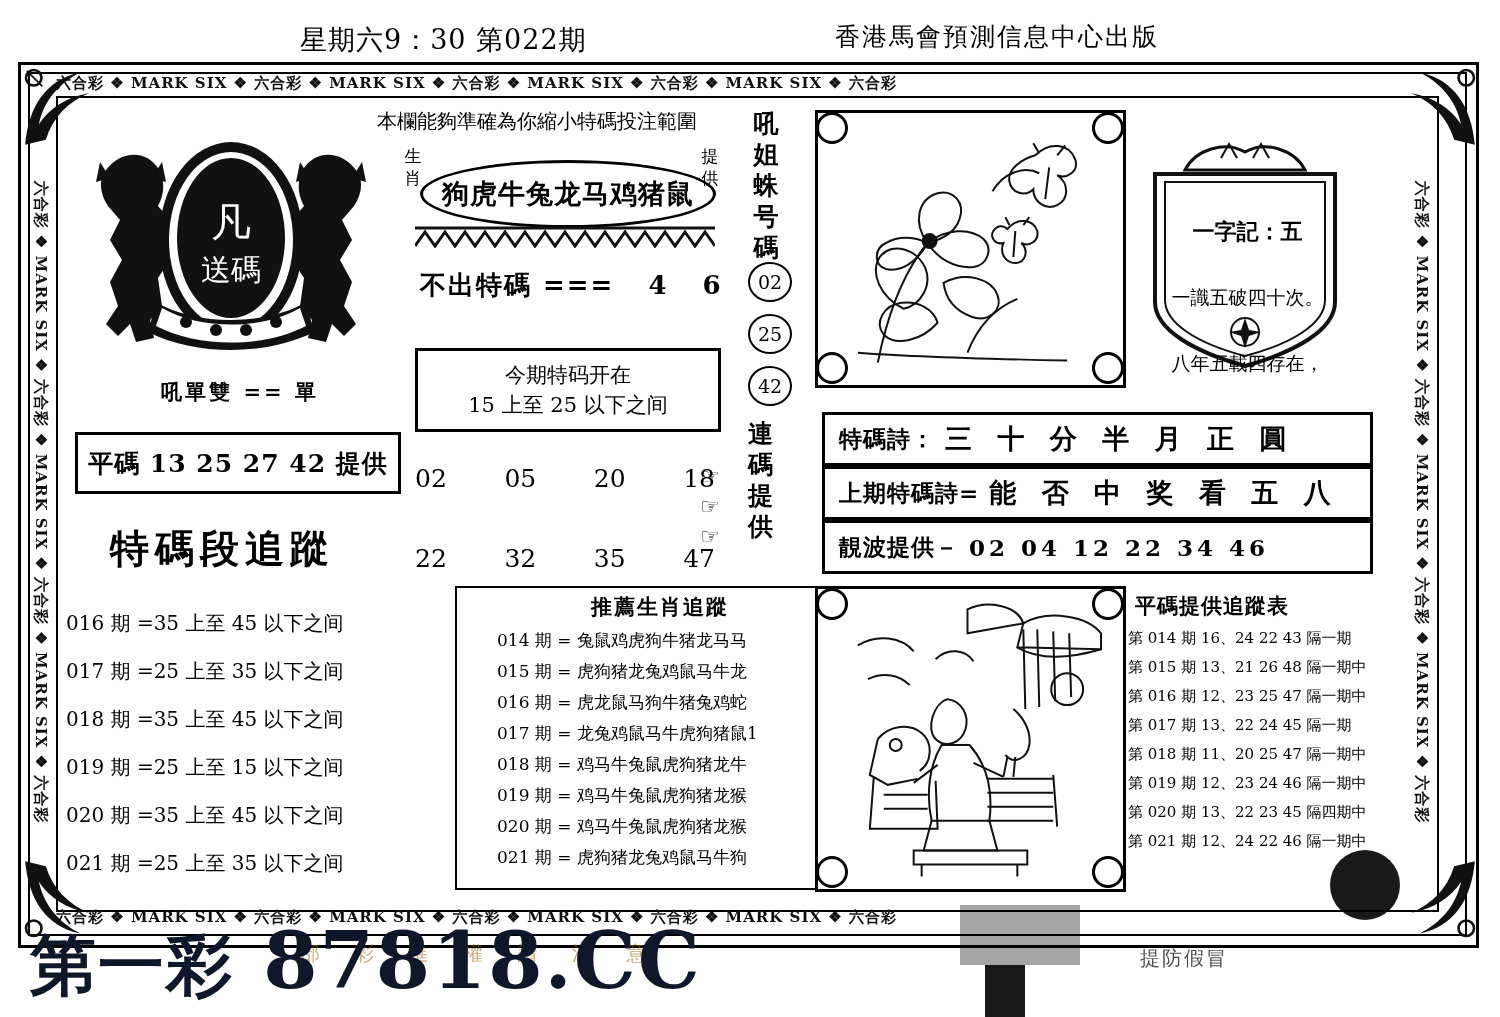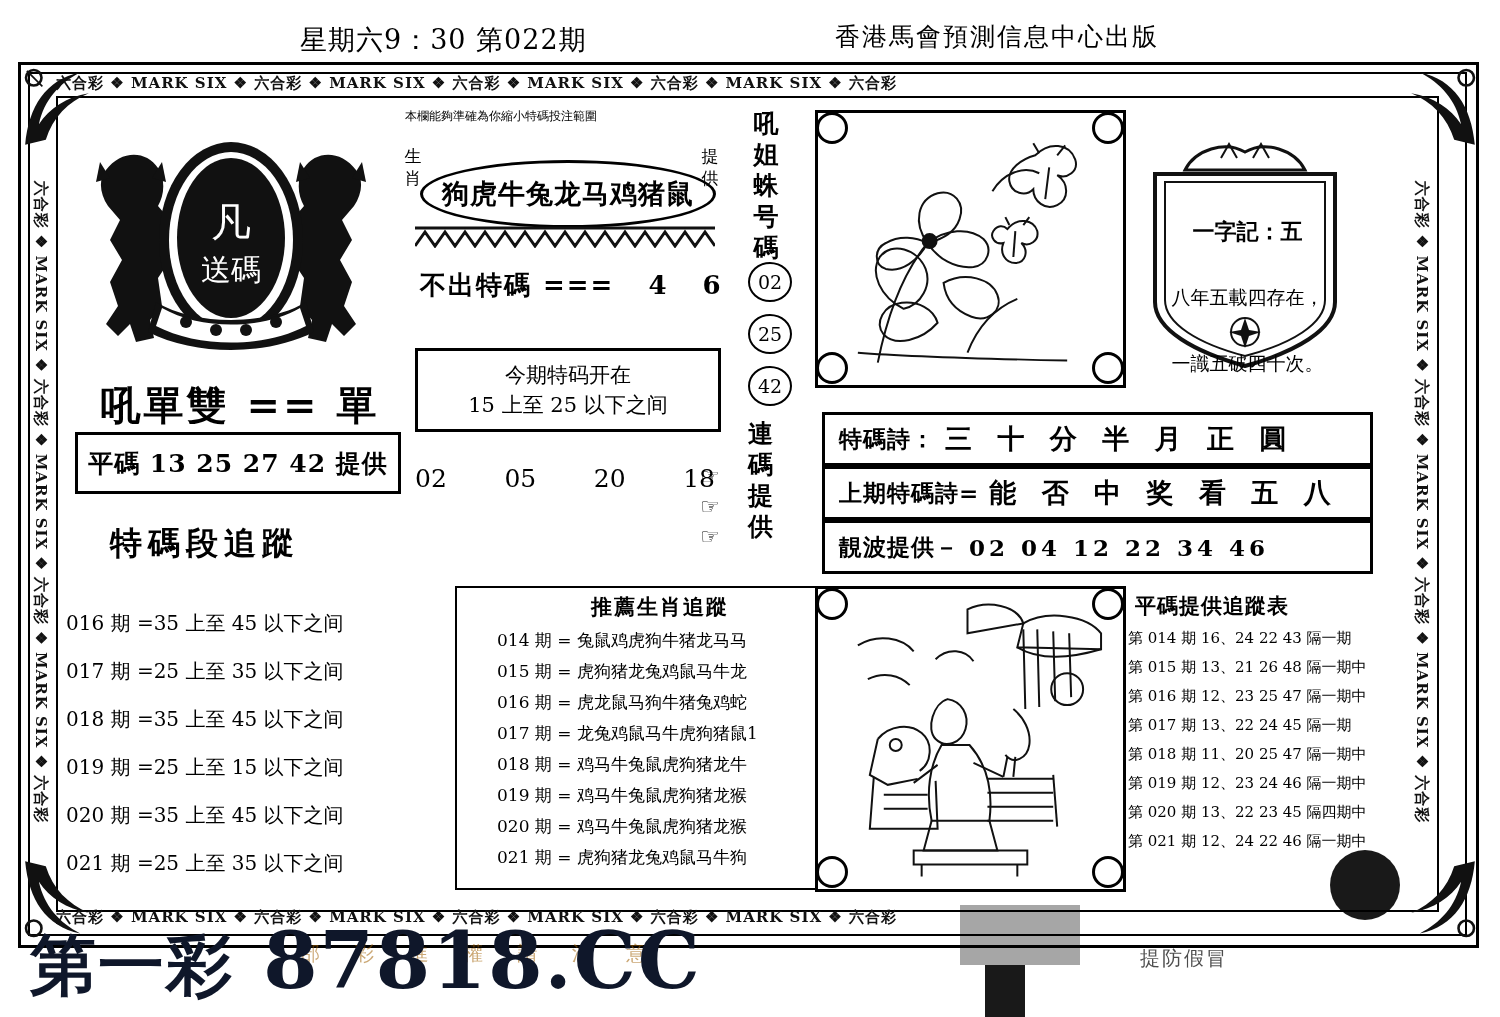--- a/index.html
+++ b/index.html
@@ -25,28 +25,28 @@
   .band-right span{display:block;transform:rotate(90deg);transform-origin:left top;position:absolute;left:24px;top:0;width:812px;text-align:center;}
 
   
   .orn{position:absolute;width:86px;height:86px;}
   .orn svg{width:100%;height:100%;}
 
   
   .crest{position:absolute;left:66px;top:110px;width:330px;height:260px;}
   .crest svg{width:100%;height:100%;}
 
-  .ttl-row{position:absolute;left:90px;top:378px;width:300px;text-align:center;font-size:40px;font-weight:bold;font-family:"DejaVu Serif","Liberation Serif",serif;letter-spacing:3px;}
+  .ttl-row{position:absolute;left:90px;top:378px;width:300px;text-align:center;font-size:21px;font-weight:bold;font-family:"DejaVu Serif","Liberation Serif",serif;letter-spacing:3px;}
   .pingma-box{position:absolute;left:75px;top:432px;width:320px;height:56px;border:3px solid #000;display:flex;align-items:center;justify-content:center;font-size:25px;font-weight:bold;font-family:"DejaVu Serif","Liberation Serif",serif;letter-spacing:1px;}
-  .tema-title{position:absolute;left:110px;top:522px;font-size:32px;font-weight:bold;font-family:"DejaVu Serif","Liberation Serif",serif;letter-spacing:6px;text-align:right;}
+  .tema-title{position:absolute;left:110px;top:522px;font-size:39px;font-weight:bold;font-family:"DejaVu Serif","Liberation Serif",serif;letter-spacing:6px;text-align:right;}
   .tema-list{position:absolute;left:66px;top:610px;width:360px;}
   .tema-list .row{font-size:20px;margin-bottom:21px;font-family:"DejaVu Serif","Liberation Serif",serif;white-space:nowrap;}
 
   
-  .mid-note{position:absolute;left:405px;top:108px;font-size:12px;font-family:Liberation Mono, monospace;letter-spacing:0px;white-space:nowrap;}
+  .mid-note{position:absolute;left:377px;top:108px;font-size:20px;font-family:Liberation Mono, monospace;letter-spacing:0px;white-space:nowrap;}
   .sx-left{position:absolute;left:403px;top:145px;width:20px;font-size:17px;line-height:22px;text-align:center;font-family:"DejaVu Serif","Liberation Serif",serif;}
   .sx-right{position:absolute;left:700px;top:145px;width:20px;font-size:17px;line-height:22px;text-align:center;font-family:"DejaVu Serif","Liberation Serif",serif;}
   .zodiac-oval{position:absolute;left:420px;top:160px;width:290px;height:62px;border:3px solid #000;border-radius:50%;display:flex;align-items:center;justify-content:center;font-size:27px;font-weight:bold;font-family:"DejaVu Serif","Liberation Serif",serif;letter-spacing:1px;}
   .zigzag{position:absolute;left:415px;top:226px;width:300px;height:22px;}
   .nochu{position:absolute;left:420px;top:268px;font-size:26px;font-weight:bold;font-family:"DejaVu Serif","Liberation Serif",serif;letter-spacing:2px;white-space:nowrap;}
   .nochu .num{margin-left:34px;font-weight:bold;}
   .box-open{position:absolute;left:415px;top:348px;width:300px;height:78px;border:3px solid #000;display:flex;flex-direction:column;align-items:center;justify-content:center;font-family:"DejaVu Serif","Liberation Serif",serif;}
   .box-open div{font-size:21px;line-height:30px;}
   .numrow{position:absolute;width:300px;left:415px;display:flex;justify-content:space-between;font-size:25px;font-family:"DejaVu Serif","Liberation Serif",serif;}
   .numrow.r1{top:464px;}
@@ -199,20 +199,26 @@
   <div class="box-open">
     <div>今期特码开在</div>
     <div>15 上至 25 以下之间</div>
   </div>
 
   <div class="numrow r1">
     <span>02</span>
     <span>05</span>
     <span>20</span>
     <span>18</span>
+  </div>
+  <div class="numrow r2">
+    <span>22</span>
+    <span>32</span>
+    <span>35</span>
+    <span>47</span>
   </div>
 
   <div class="sx-track">
     <div class="t-title">推薦生肖追蹤</div>
     <div class="t-row">014 期 = 兔鼠鸡虎狗牛猪龙马马</div>
     <div class="t-row">015 期 = 虎狗猪龙兔鸡鼠马牛龙</div>
     <div class="t-row">016 期 = 虎龙鼠马狗牛猪兔鸡蛇</div>
     <div class="t-row">017 期 = 龙兔鸡鼠马牛虎狗猪鼠1</div>
     <div class="t-row">018 期 = 鸡马牛兔鼠虎狗猪龙牛</div>
     <div class="t-row">019 期 = 鸡马牛兔鼠虎狗猪龙猴</div>
@@ -265,22 +271,22 @@
       <path d="M30 44 L 210 44 L 210 172 C 210 200 170 222 120 236 C 70 222 30 200 30 172 Z" fill="none" stroke="#111" stroke-width="4"></path>
       <path d="M40 52 L 200 52 L 200 170 C 200 194 166 214 120 226 C 74 214 40 194 40 170 Z" fill="none" stroke="#111" stroke-width="2"></path>
       <path d="M60 40 C 70 20 100 10 120 22 C 140 10 170 20 180 40 Z" fill="none" stroke="#111" stroke-width="3"></path>
       <path d="M96 28 L 104 14 L 112 28 M 128 28 L 136 14 L 144 28" stroke="#111" stroke-width="2" fill="none"></path>
       <circle cx="120" cy="202" r="14" fill="none" stroke="#111" stroke-width="2"></circle>
       <path d="M120 188 L 124 200 L 136 202 L 124 206 L 120 218 L 116 206 L 104 202 L 116 200 Z" fill="#111"></path>
     </svg>
   </div>
   <div class="shield-text">
     <div class="l l0">一字記：五</div>
+    <div class="l">一識五破四十次。</div>
     <div class="l">八年五載四存在，</div>
-    <div class="l">一識五破四十次。</div>
     <div class="l">追二捧九三連碼，</div>
     <div class="l">四六伴隨一七和。</div>
   </div>
 
   <div class="poem-box poem1">
     <span class="lab">特碼詩：</span>
     <span class="val">三 十 分 半 月 正 圓</span>
   </div>
   <div class="poem-box poem2">
     <span class="lab">上期特碼詩=</span>

